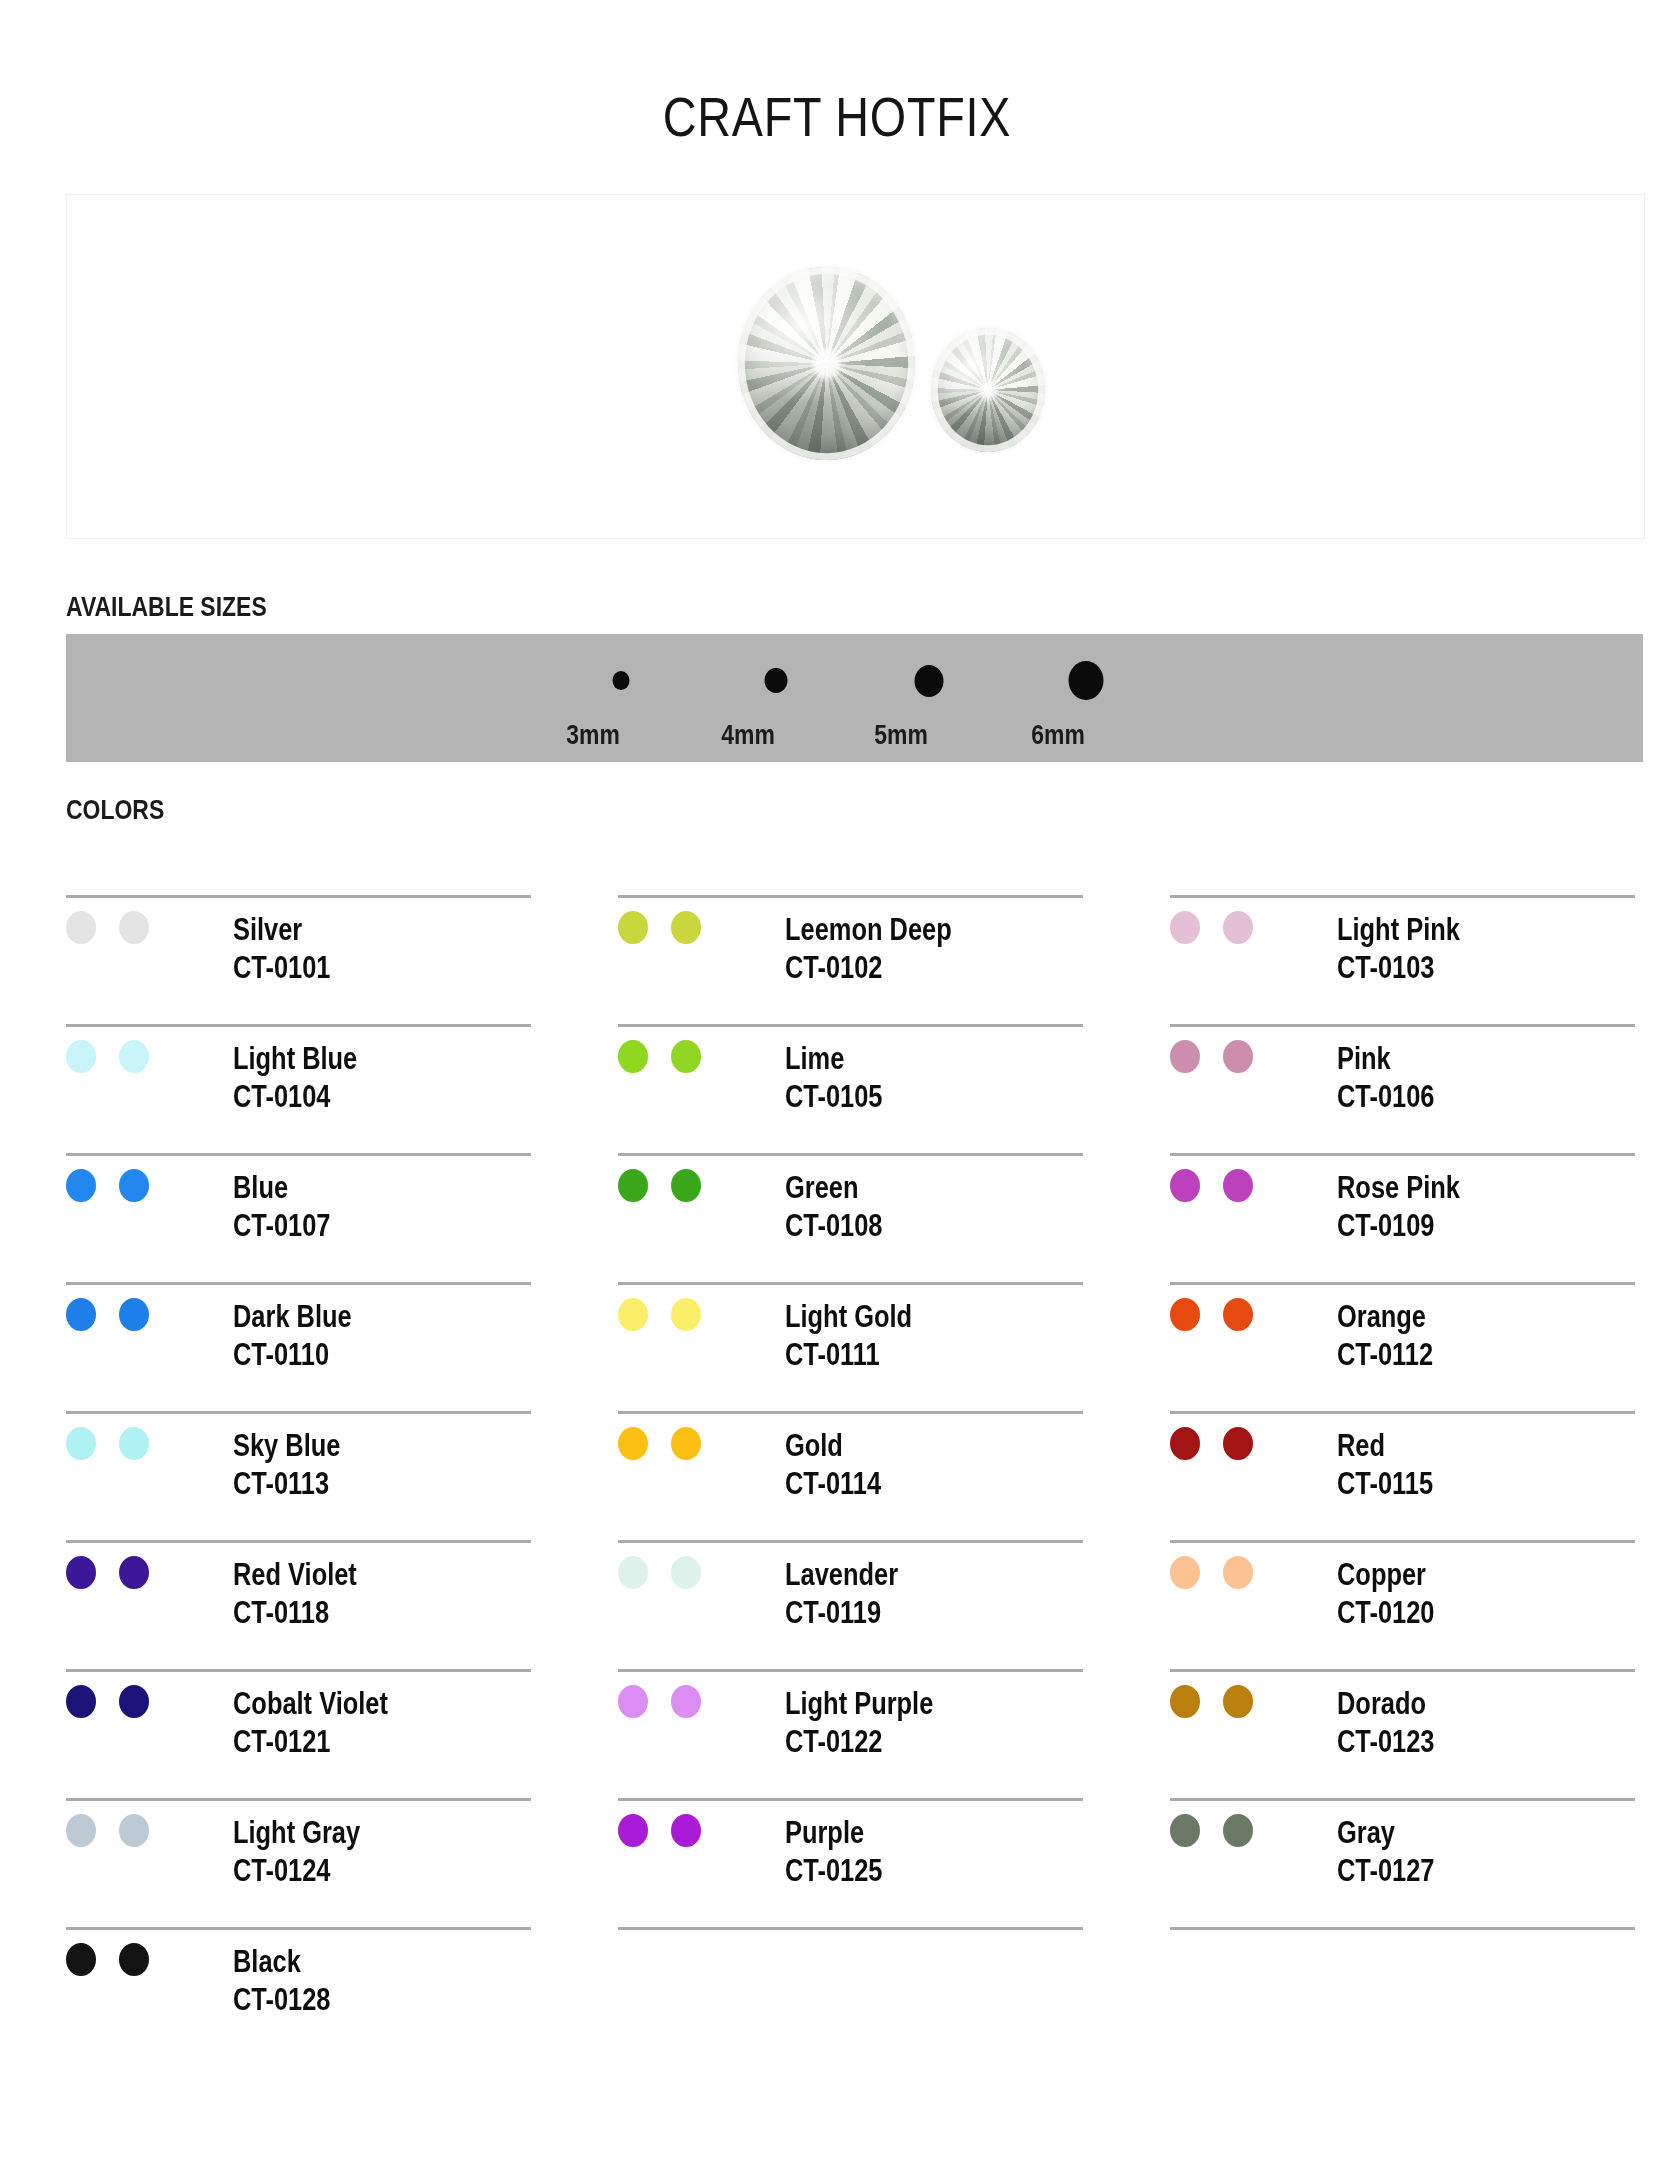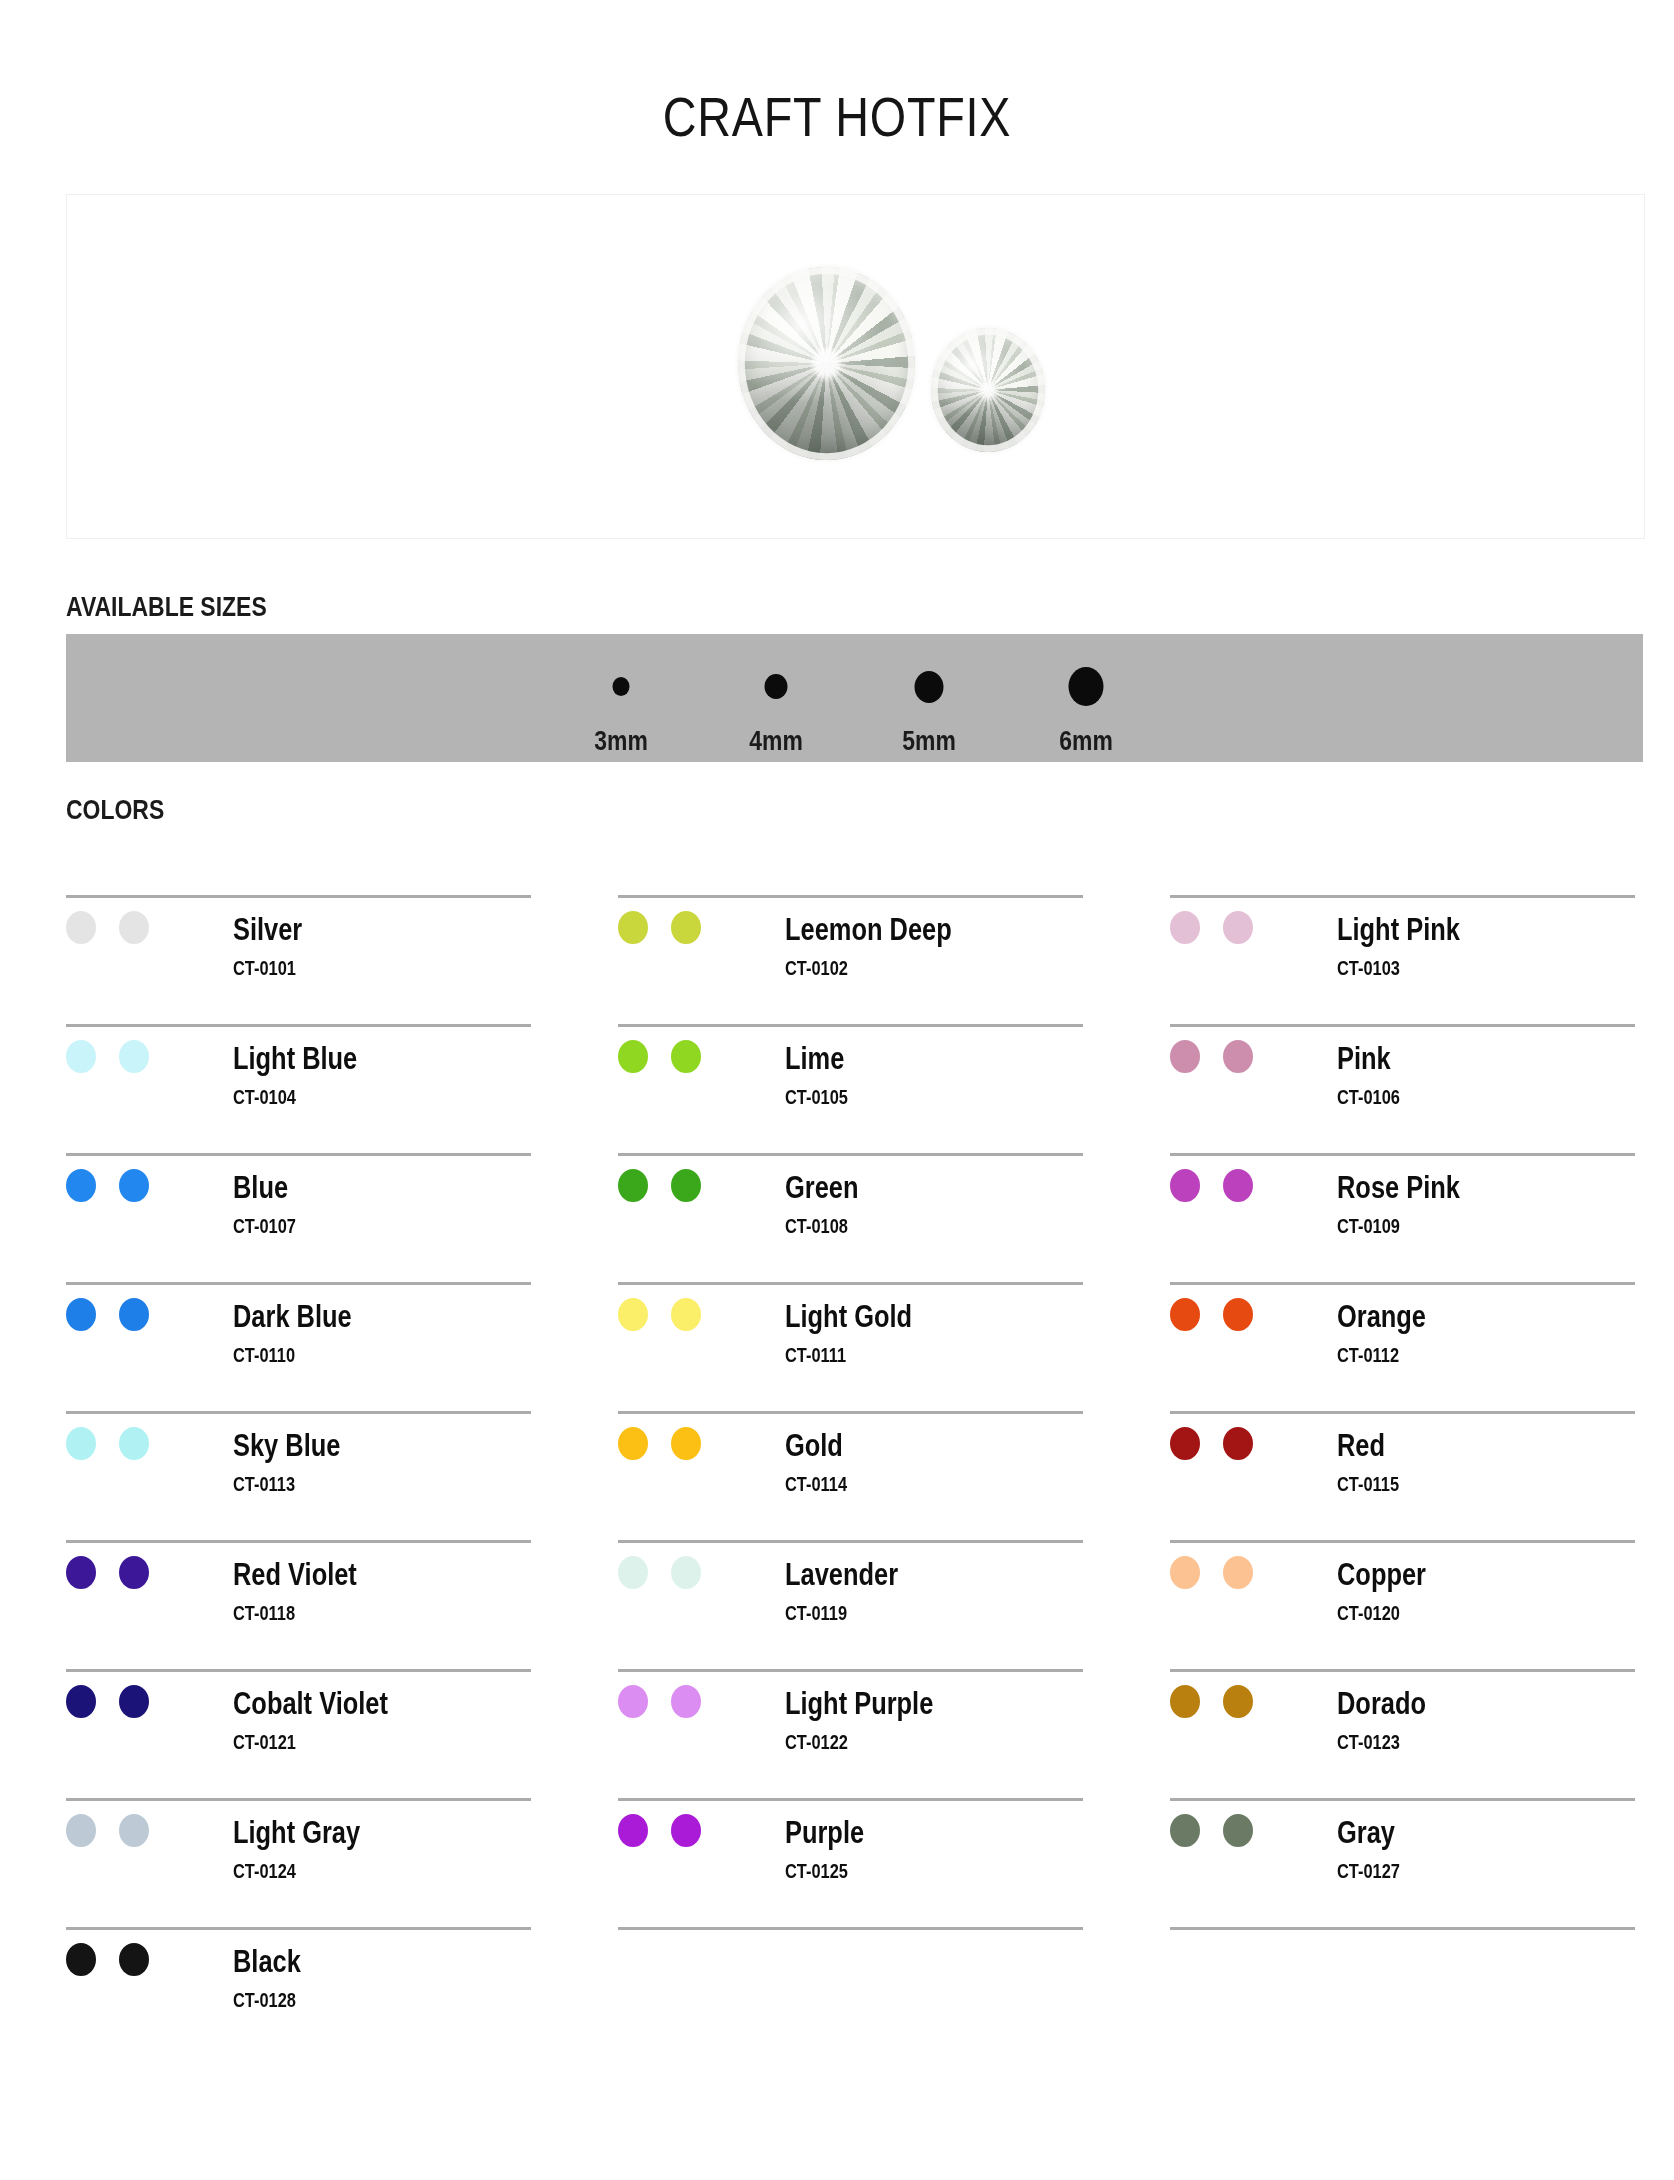--- a/index.html
+++ b/index.html
@@ -35,34 +35,34 @@
   #gem-large{left:671px;top:72px;width:177px;height:193px;}
   #gem-small{left:864px;top:133px;width:114px;height:124px;}
 
   
   .section-heading{position:absolute;left:66px;font-size:28px;font-weight:700;color:#1b1b1b;}
   #sizes-heading{top:591px;}
   #colors-heading{top:794px;}
 
   
   #sizes-bar{position:absolute;left:66px;top:634px;width:1577px;height:128px;background:#b4b4b4;}
-  .size-item{position:absolute;top:25px;transform:translateX(-50%);text-align:center;width:119px;}
+  .size-item{position:absolute;top:19px;transform:translateX(-50%);text-align:left;width:119px;}
   .dot-holder{height:55px;display:flex;align-items:center;justify-content:center;}
   .size-dot{display:block;background:#0b0b0b;border-radius:50%;}
   .size-label{font-size:27px;font-weight:700;color:#1b1b1b;margin-top:12px;}
 
   
   #colors-grid{position:absolute;left:66px;top:895px;width:1569px;
     display:grid;grid-template-columns:repeat(3,465px);column-gap:87px;grid-auto-rows:129px;}
   .color-cell{border-top:3.4px solid #ababab;padding-top:12.8px;display:flex;align-items:flex-start;gap:40px;}
   .swatch-row{display:flex;width:83px;justify-content:space-between;flex:none;}
   .swatch{width:30px;height:33px;border-radius:50%;flex:none;}
   .color-text{margin-left:44px;}
   .color-name{font-size:31px;font-weight:700;line-height:38px;color:#0e0e0e;}
-  .color-code{font-size:20px;font-weight:700;line-height:38px;color:#0e0e0e;}
+  .color-code{font-size:31px;font-weight:700;line-height:38px;color:#0e0e0e;}
 </style>
 </head>
 <body>
 
 <div id="title"><span class="cond-center">CRAFT HOTFIX</span></div>
 
 <div id="product-box">
   <div class="gem" id="gem-large"></div>
   <div class="gem" id="gem-small"></div>
 </div>

